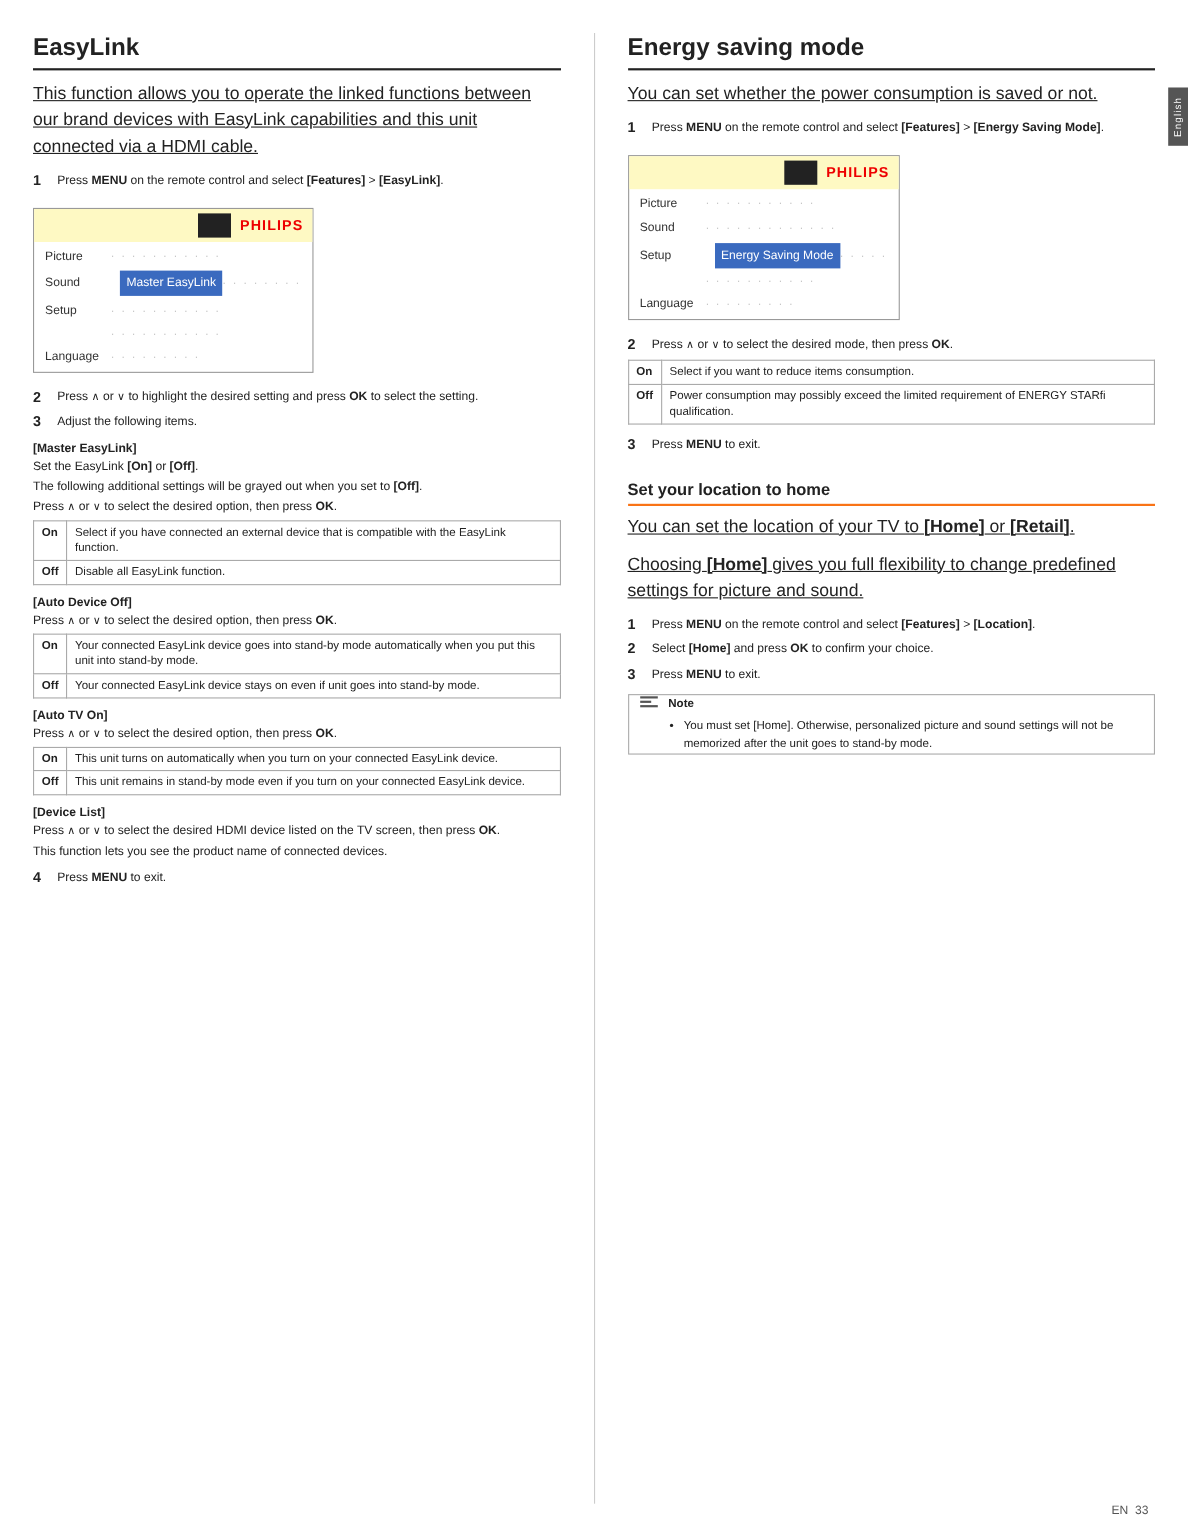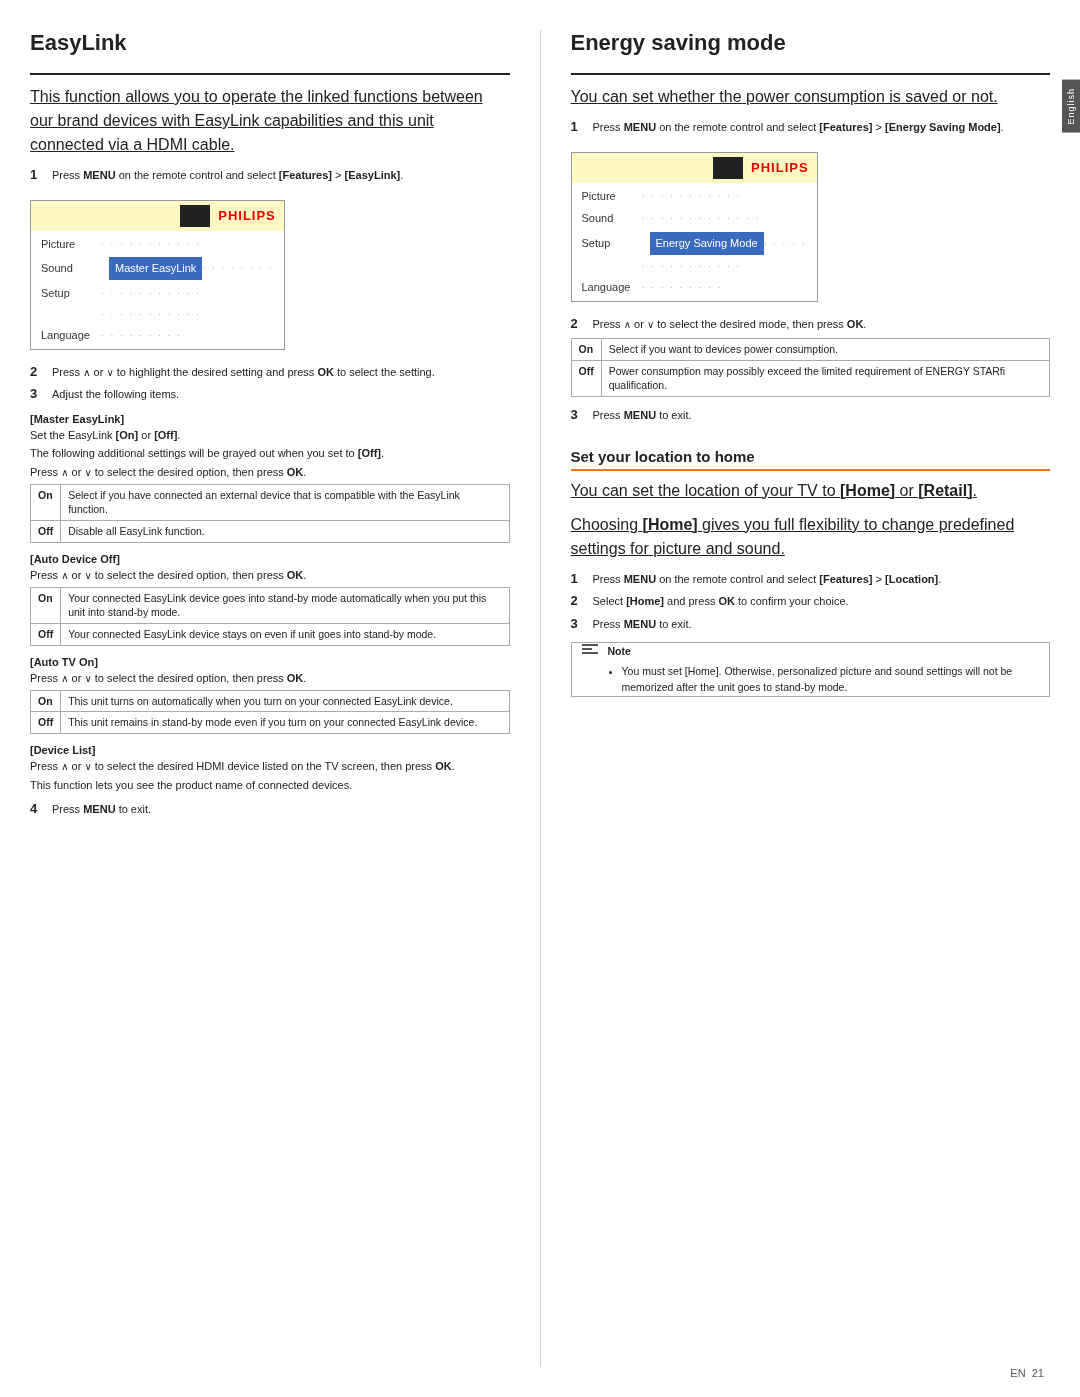--- a/index.html
+++ b/index.html
@@ -43,21 +43,21 @@
       text-orientation: mixed;
       transform: rotate(180deg);
       padding: 8px 4px;
       letter-spacing: 1px;
       width: 18px;
     }
     h1 {
       font-size: 22px;
       font-weight: bold;
       border-bottom: 2px solid #222;
-      padding-bottom: 17px;
+      padding-bottom: 6px;
       margin-bottom: 10px;
     }
     h2 {
       font-size: 15px;
       font-weight: bold;
       border-bottom: 2px solid #f97316;
       padding-bottom: 4px;
       margin-bottom: 8px;
       margin-top: 18px;
     }
@@ -398,21 +398,21 @@
       
       <div class="step-row">
         <span class="step-num">2</span>
         <span class="step-text">Press <span class="arrow-sym">∧</span> or <span class="arrow-sym">∨</span> to select the desired mode, then press <b>OK</b>.</span>
       </div>
 
       <table class="options-table">
         <tbody>
             <tr>
           <td class="opt-label">On</td>
-          <td>Select if you want to devices power consumption.</td>
+          <td>Select if you want to reduce items consumption.</td>
         </tr>
         <tr>
           <td class="opt-label">Off</td>
           <td>Power consumption may possibly exceed the limited requirement of ENERGY STARfi qualification.</td>
         </tr>
       </tbody>
         </table>
 
       
       <div class="step-row">
@@ -459,15 +459,15 @@
           </ul>
         </div>
       </div>
 
     </div>
   </div>
 
   <div class="side-tab">English</div>
 
   <div class="bottom-bar">
-    <span>EN</span>&nbsp;&nbsp;<span>21</span>
+    <span>EN</span>&nbsp;&nbsp;<span>33</span>
   </div>
 </div>
 
 </body></html>

